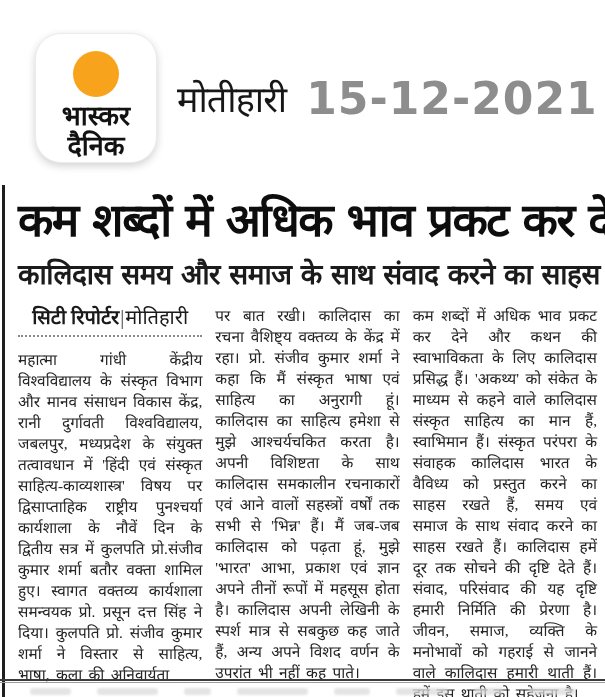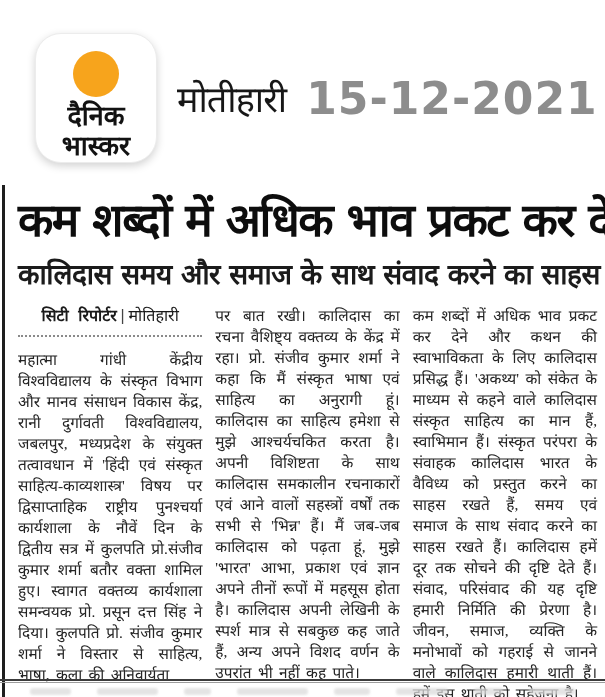--- a/index.html
+++ b/index.html
@@ -60,22 +60,22 @@
     font-family: "DejaVu Sans", sans-serif;
     font-weight: 600; font-size: 28px; line-height: 40px;
     color: #1b1b1b; margin-top: 4px; letter-spacing: -0.5px;
     white-space: nowrap;
   }
   .body-columns {
     display: flex; gap: 13px; margin-top: 10px;
   }
   .col { flex: 1 1 0; }
   .byline {
-    text-align: center; font-size: 16px; line-height: 24px;
-    font-family: Liberation Mono, monospace;
+    text-align: center; font-size: 20px; line-height: 24px;
+    font-family: Liberation Serif, serif;
     color: #1a1a1a; padding-bottom: 6px;
   }
   .byline .rep { font-weight: 700; }
   .byline .sep { font-weight: 400; color: #444; padding: 0 1px; }
   .byline .loc { font-weight: 400; }
   .byline-rule {
     border: none; border-top: 2px dotted #8a8a8a;
     margin: 0 0 12px 0; height: 0;
   }
   .col p {
@@ -100,22 +100,22 @@
     display: inline-block; height: 7px; border-radius: 3px;
     background: #dcdcdc;
   }
 </style>
 </head>
 <body>
 
 <div class="masthead">
   <div class="logo-box">
     <div class="logo-sun"></div>
+    <div class="logo-line">भास्कर</div>
     <div class="logo-line">दैनिक</div>
-    <div class="logo-line">भास्कर</div>
   </div>
   <div class="edition-title">मोतीहारी</div>
   <div class="edition-date">15-12-2021</div>
 </div>
 
 <div class="article-box">
   <div class="headline">
     <div>कम शब्दों में अधिक भाव प्रकट कर देने</div>
   </div>
   <div class="subheadline">कालिदास समय और समाज के साथ संवाद करने का साहस रखते थे</div>

